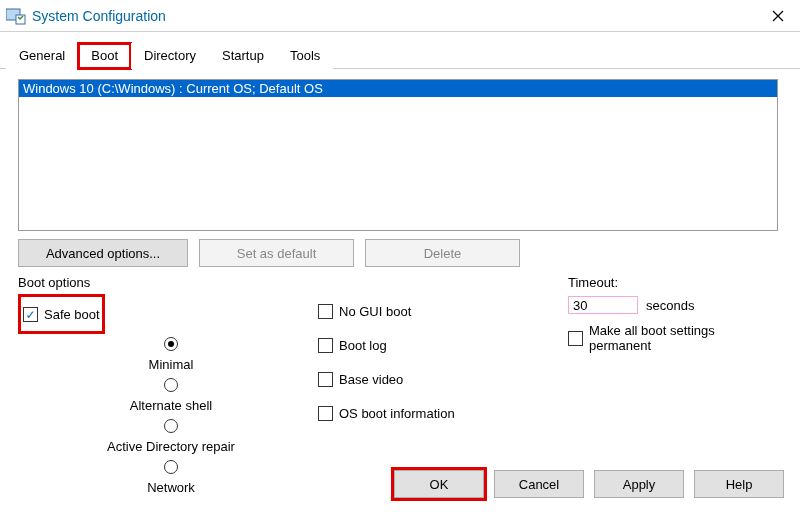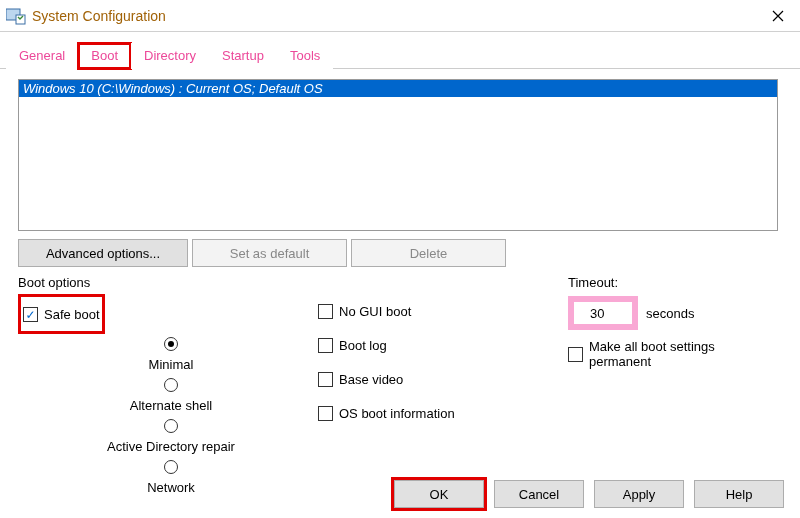--- a/index.html
+++ b/index.html
@@ -1,48 +1,48 @@
 <!DOCTYPE html>
 <html><head>
 <meta charset="utf-8">
 <style>
   * { box-sizing: border-box; font-family: "Segoe UI", Tahoma, sans-serif; font-size: 13px; }
   body { margin: 0; background: #fff; width: 800px; height: 518px; overflow: hidden; }
   .titlebar { display: flex; align-items: center; height: 32px; padding: 0 0 0 6px; border-bottom: 1px solid #d0d0d0; }
   .titlebar .app-icon { width: 20px; height: 18px; margin-right: 6px; position: relative; }
   .titlebar .app-icon svg { width: 20px; height: 18px; }
-  .titlebar .title { flex: 1; color: #a16207; font-size: 14px; }
+  .titlebar .title { flex: 1; color: #0369a1; font-size: 14px; }
   .titlebar .close { width: 45px; height: 30px; display: flex; align-items: center; justify-content: center; color: #000; }
   .titlebar .close svg { width: 12px; height: 12px; }
   .tabbar { display: flex; align-items: flex-end; padding: 10px 6px 0 6px; border-bottom: 1px solid #ccc; }
-  .tab { padding: 4px 12px 6px; border: 1px solid transparent; border-bottom: none; color: #ec4899; position: relative; top: 1px; background: #fff; cursor: default; }
+  .tab { padding: 4px 12px 6px; border: 1px solid transparent; border-bottom: none; color: #000000; position: relative; top: 1px; background: #fff; cursor: default; }
   .tab.active { border-color: #ccc; border-top: 1px solid #ccc; background: #fff; }
   .hl-red { outline: 3px solid #e10000; outline-offset: -2px; }
   .body { padding: 10px 18px 10px 18px; }
   .oslist { width: 760px; height: 152px; border: 1px solid #999; overflow: hidden; }
-  .oslist .osentry { background: #0066cc; color: #fff; padding: 1px 4px; font-size: 13px; font-style: italic; }
-  .btnrow { display: flex; gap: 4px; margin: 8px 0 6px; }
+  .oslist .osentry { background: #0066cc; color: #fff; padding: 1px 4px; font-size: 13px; }
+  .btnrow { display: flex; gap: 11px; margin: 8px 0 6px; }
   .wbtn { height: 28px; border: 1px solid #adadad; background: #e1e1e1; display: inline-flex; align-items: center; justify-content: center; padding: 0 16px; color: #000; }
   .wbtn.disabled { color: #888; background: #f3f3f3; }
   .opts-row { display: flex; gap: 20px; margin-top: 4px; }
   .opts-col { flex: 0 0 auto; }
   .opts-col.left { width: 280px; }
   .opts-col.mid { width: 230px; }
   .opts-col.right { width: 200px; }
   .grouplabel { padding: 2px 0 4px; }
   .timeout-row { display: flex; align-items: center; gap: 8px; margin-top: 2px; }
-  .timeout-input { width: 70px; height: 34px; border: 6px solid #f9a8d4; padding: 0 16px; background: #fff; }
+  .timeout-input { width: 70px; height: 18px; border: 1px solid #f9a8d4; padding: 0 4px; background: #fff; }
   .check { display: flex; align-items: center; gap: 6px; padding: 9px 0; }
   .check .box { width: 15px; height: 15px; border: 1px solid #333; background: #fff; flex-shrink: 0; margin-top: 1px; display: flex; align-items: center; justify-content: center; }
   .check .box.checked::after { content: "✓"; color: #0066cc; font-size: 12px; line-height: 1; }
   .radio { display: flex; align-items: center; gap: 6px; padding: 3px 0 3px 26px; flex-direction: column; }
   .radio .circ { width: 14px; height: 14px; border-radius: 50%; border: 1px solid #333; background: #fff; flex-shrink: 0; display: flex; align-items: center; justify-content: center; }
   .radio .circ.checked::after { content: ""; width: 6px; height: 6px; border-radius: 50%; background: #000; display: block; }
   .safeboot-hl { display: inline-flex; border: 3px solid #e10000; padding: 0 2px; }
-  .footer { position: absolute; bottom: 10px; right: 16px; display: flex; gap: 10px; align-items: center; }
+  .footer { position: absolute; bottom: 20px; right: 16px; display: flex; gap: 10px; align-items: center; }
   .footer .wbtn { width: 90px; padding: 0; }
   .ok-hl { outline: 3px solid #e10000; outline-offset: 0; }
   .permanent-check { }
 </style>
 </head>
 <body>
 
 <div class="titlebar">
   <span class="app-icon">
     <svg viewBox="0 0 20 18">

